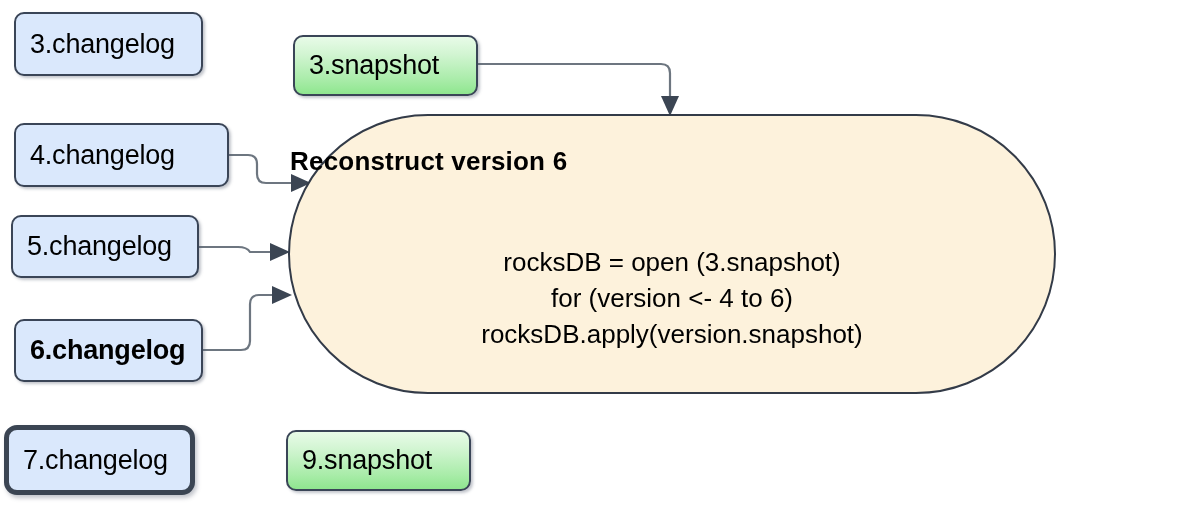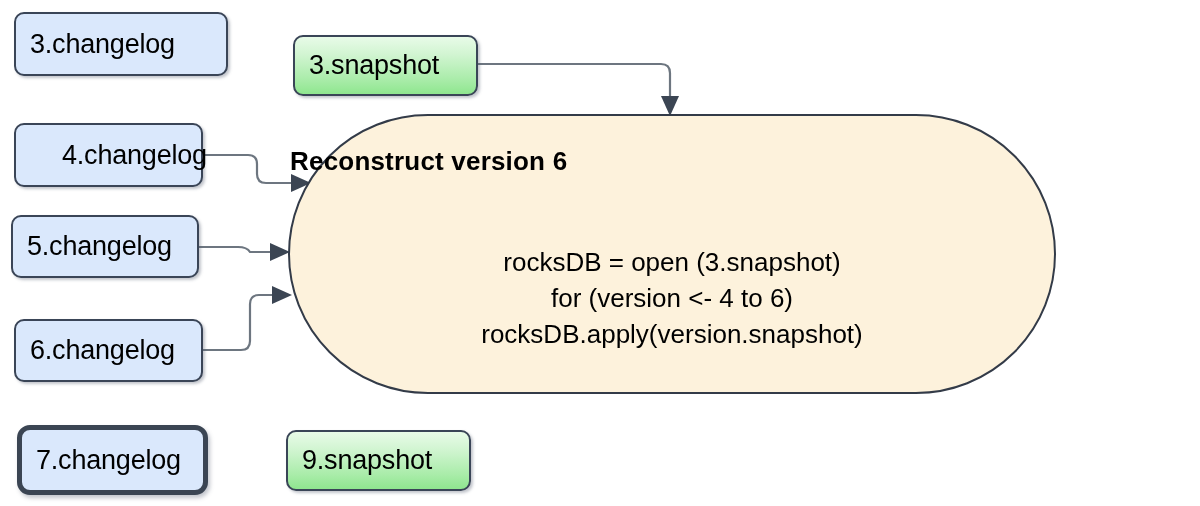--- a/index.html
+++ b/index.html
@@ -140,37 +140,37 @@
 
   <div class="pill" style="left:288px; top:114px; width:768px; height:280px;">
     <div class="pill-title" style="top:30px;">Reconstruct version 6</div>
     <div class="pill-body" style="top:128px;">
       <div>rocksDB = open (3.snapshot)</div>
       <div>for (version &lt;- 4 to 6)</div>
       <div>rocksDB.apply(version.snapshot)</div>
     </div>
   </div>
 
-  <div class="node changelog" style="left:14px; top:12px; width:214px; height:64px;">
+  <div class="node changelog" style="left:14px; top:12px; width:189px; height:64px;">
     <span class="node-label">3.changelog</span>
   </div>
 
-  <div class="node changelog" style="left:14px; top:123px; width:189px; height:64px;padding-left:32px;">
+  <div class="node changelog" style="left:14px; top:123px; width:215px; height:64px;">
     <span class="node-label">4.changelog</span>
   </div>
 
   <div class="node changelog" style="left:11px; top:215px; width:188px; height:63px;">
     <span class="node-label">5.changelog</span>
   </div>
 
-  <div class="node changelog" style="left:14px; top:319px; width:189px; height:63px;">
+  <div class="node changelog" style="left:14px; top:319px; width:189px; height:63px;font-weight:bold;">
     <span class="node-label">6.changelog</span>
   </div>
 
-  <div class="node changelog thick" style="left:17px; top:425px; width:191px; height:70px;">
+  <div class="node changelog thick" style="left:4px; top:425px; width:191px; height:70px;">
     <span class="node-label">7.changelog</span>
   </div>
 
   <div class="node snapshot" style="left:286px; top:35px; width:185px; height:61px;margin-left:7px;">
     <span class="node-label">3.snapshot</span>
   </div>
 
   <div class="node snapshot" style="left:286px; top:430px; width:185px; height:61px;">
     <span class="node-label">9.snapshot</span>
   </div>

